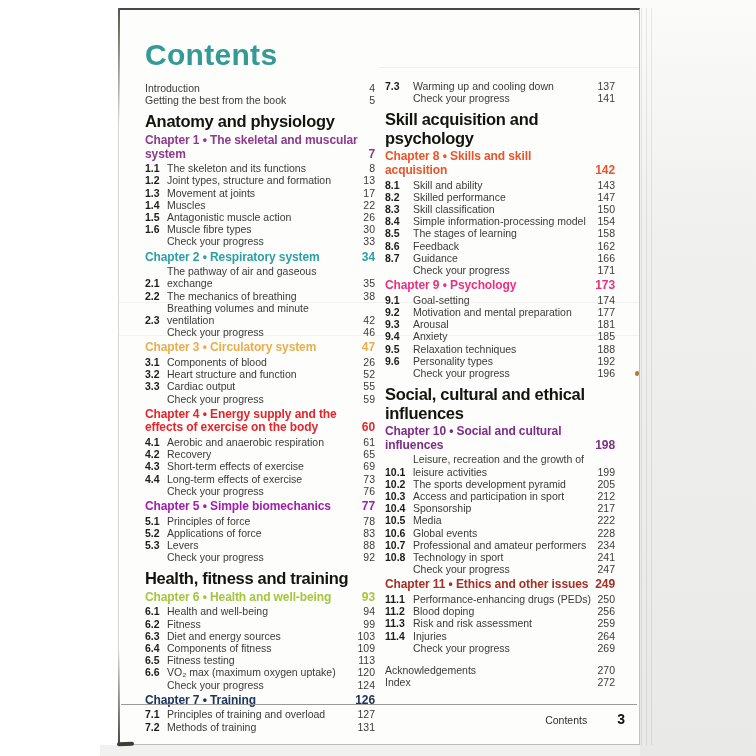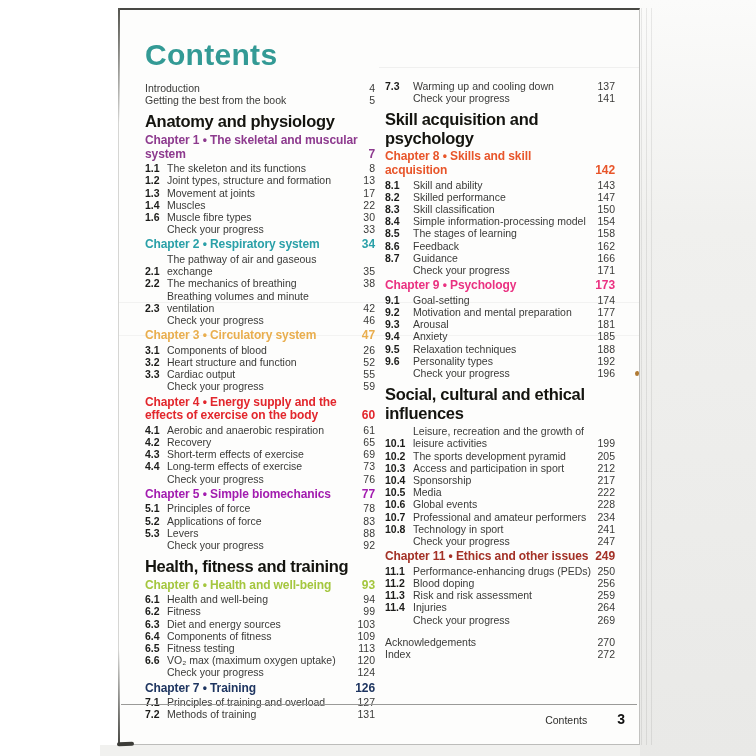--- a/index.html
+++ b/index.html
@@ -95,20 +95,25 @@
           <span class="enum">1.3</span>
           <span class="elabel">Movement at joints</span>
           <span class="epage">17</span>
         </div>
         <div class="entry">
           <span class="enum">1.4</span>
           <span class="elabel">Muscles</span>
           <span class="epage">22</span>
         </div>
         <div class="entry">
+          <span class="enum">1.5</span>
+          <span class="elabel">Antagonistic muscle action</span>
+          <span class="epage">26</span>
+        </div>
+        <div class="entry">
           <span class="enum">1.6</span>
           <span class="elabel">Muscle fibre types</span>
           <span class="epage">30</span>
         </div>
         <div class="entry check">
           <span class="elabel">Check your progress</span>
           <span class="epage">33</span>
         </div>
         <div class="chapter" style="color: rgb(42, 160, 168);">
           <span class="clabel">Chapter 2 • Respiratory system</span>
@@ -347,20 +352,24 @@
         <div class="entry">
           <span class="enum">9.6</span>
           <span class="elabel">Personality types</span>
           <span class="epage">192</span>
         </div>
         <div class="entry check">
           <span class="elabel">Check your progress</span>
           <span class="epage">196</span>
         </div>
         <div class="section">Social, cultural and ethical influences</div>
+        <div class="chapter" style="color: rgb(126, 45, 135);">
+          <span class="clabel">Chapter 10 • Social and cultural influences</span>
+          <span class="cpage">198</span>
+        </div>
         <div class="entry">
           <span class="enum">10.1</span>
           <span class="elabel">Leisure, recreation and the growth of leisure activities</span>
           <span class="epage">199</span>
         </div>
         <div class="entry">
           <span class="enum">10.2</span>
           <span class="elabel">The sports development pyramid</span>
           <span class="epage">205</span>
         </div>

